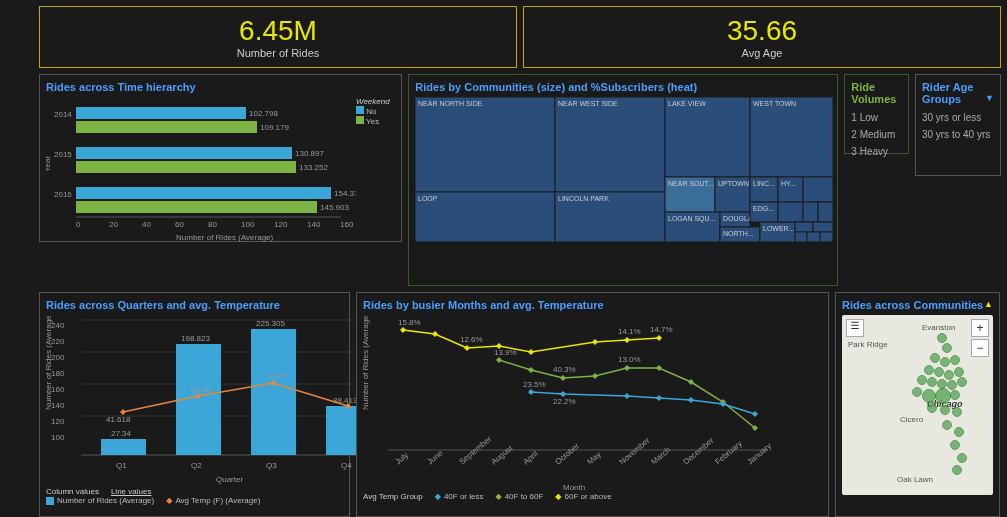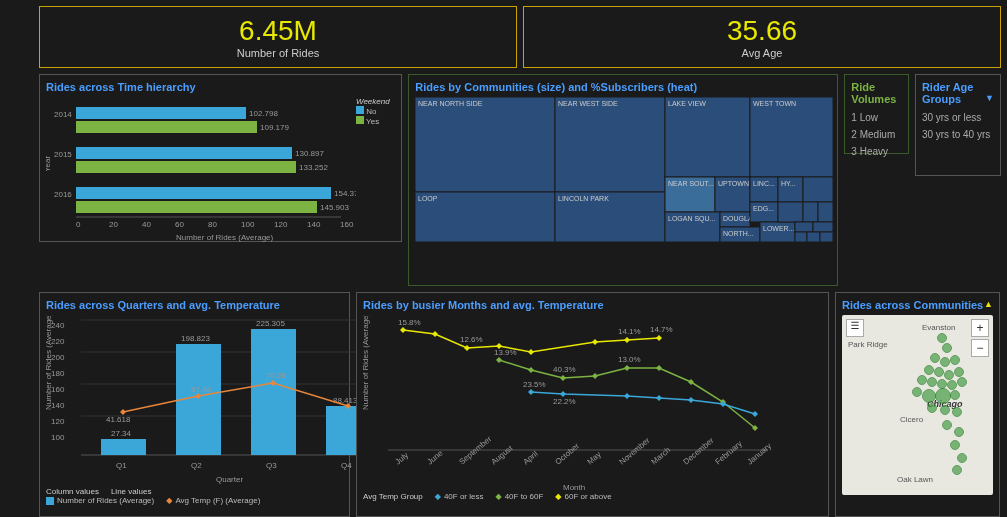--- a/index.html
+++ b/index.html
@@ -189,21 +189,21 @@
     <text x="135" y="162">Quarter</text>
    </g>
    <text x="5" y="95" transform="rotate(-90 5 95)">Number of Rides (Average)</text>
    <text x="362" y="100" transform="rotate(90 362 100)">Avg Temp (F) (Average)</text>
   </svg>
   <div class="legend">
    <span>
           <span style="color:#ccc;">Column values</span>
         </span>
    <span>
-          <span style="color:#ccc;">Line values</span>
+          <span style="color:#ccc;text-decoration:underline;">Line values</span>
         </span>
   </div>
   <div class="legend">
    <span>
           <i class="sw" style="background:#3ba7d9"></i>
           <span>Number of Rides (Average)</span>
         </span>
    <span>
           <span style="color:#e8863b;">◆</span>
           <span>Avg Temp (F) (Average)</span>

